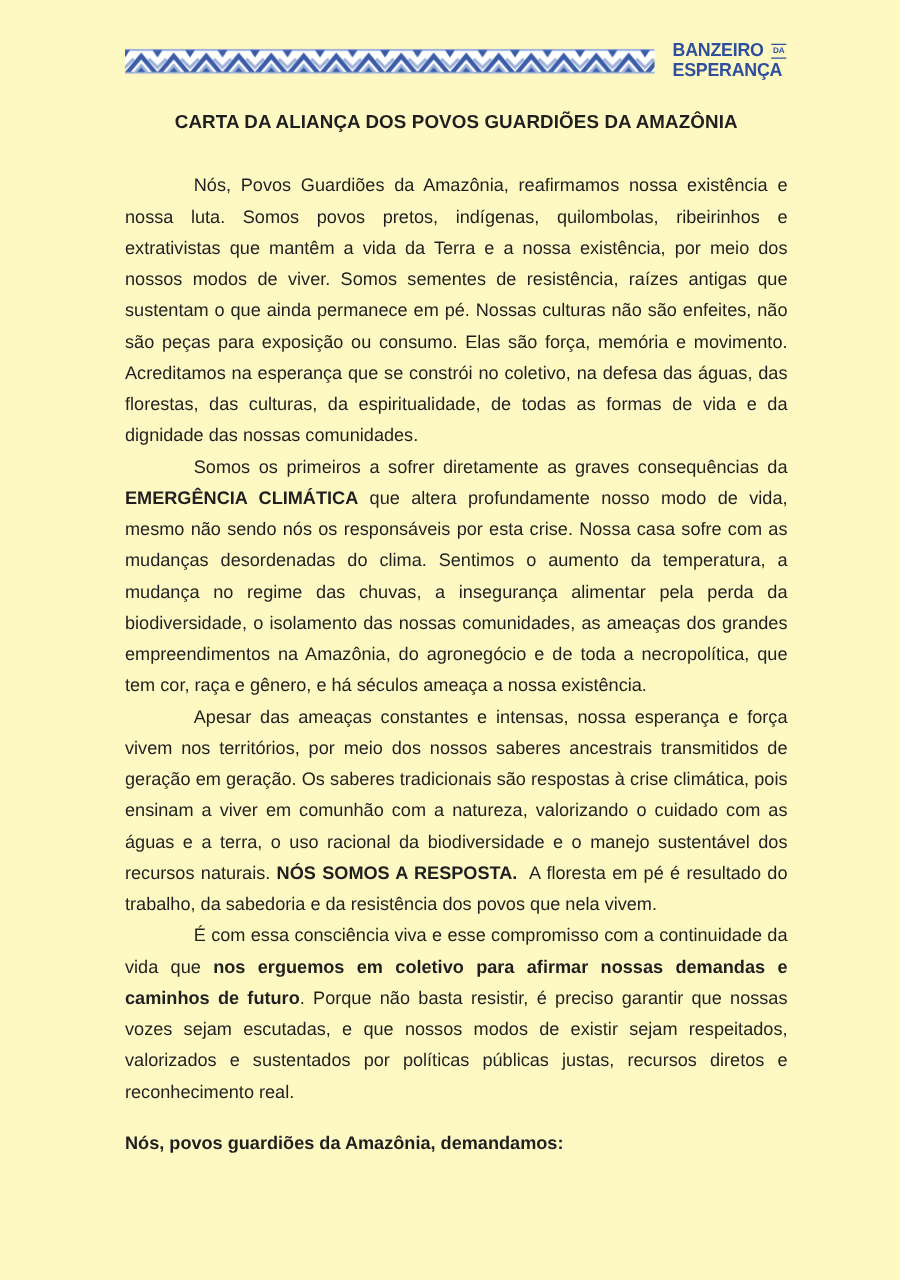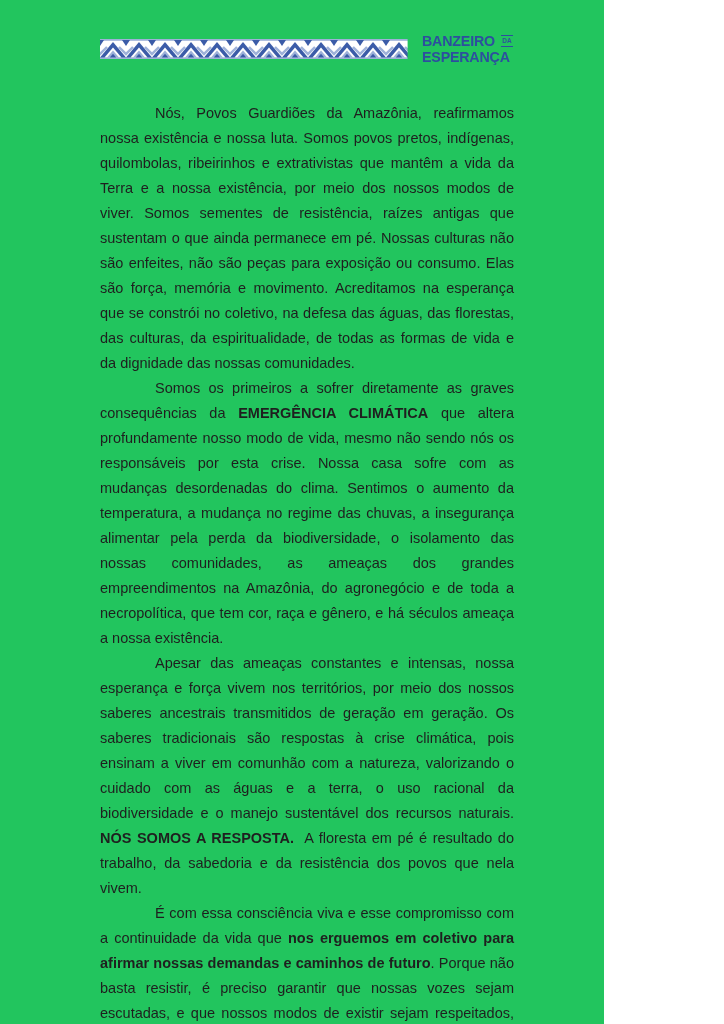--- a/index.html
+++ b/index.html
@@ -4,21 +4,21 @@
 <style>
   :root{
     --brand:#2d4f9e;
     --pat-dark:#3b5ca8;
     --pat-light:#9db1d9;
     --ink:#1f1f1f;
   }
   *{box-sizing:border-box;}
   html,body{margin:0;padding:0;background:#ffffff;}
   .page{
-    width:604px;height:1024px;background:#22c55e;position:relative;
+    width:720px;height:1024px;background:#fef9c3;position:relative;
     padding:28px 90px 0 100px;
     font-family:"Liberation Sans","DejaVu Sans",sans-serif;
     color:var(--ink);
     overflow:hidden;
   }
   
   .header{display:flex;align-items:center;gap:14px;height:42px;}
   .band{flex:1 1 auto;height:20px;}
   .band svg{display:block;width:100%;height:20px;}
   .pat-dark{fill:var(--pat-dark);}
@@ -79,22 +79,24 @@
     </div>
     <div class="logo">
       <div class="logo-top">
         <span class="logo-word">BANZEIRO</span>
         <span class="logo-da">DA</span>
       </div>
       <div class="logo-word">ESPERANÇA</div>
     </div>
   </header>
 
+  <h1 class="doc-title">CARTA DA ALIANÇA DOS POVOS GUARDIÕES DA AMAZÔNIA</h1>
 
   <main class="doc-body">
       <p class="para"><span>Nós, Povos Guardiões da Amazônia, reafirmamos nossa existência e nossa luta. Somos povos pretos, indígenas, quilombolas, ribeirinhos e extrativistas que mantêm a vida da Terra e a nossa existência, por meio dos nossos modos de viver. Somos sementes de resistência, raízes antigas que sustentam o que ainda permanece em pé. Nossas culturas não são enfeites, não são peças para exposição ou consumo. Elas são força, memória e movimento. Acreditamos na esperança que se constrói no coletivo, na defesa das águas, das florestas, das culturas, da espiritualidade, de todas as formas de vida e da dignidade das nossas comunidades.</span></p>
       <p class="para"><span>Somos os primeiros a sofrer diretamente as graves consequências da </span><b>EMERGÊNCIA CLIMÁTICA</b><span> que altera profundamente nosso modo de vida, mesmo não sendo nós os responsáveis por esta crise. Nossa casa sofre com as mudanças desordenadas do clima. Sentimos o aumento da temperatura, a mudança no regime das chuvas, a insegurança alimentar pela perda da biodiversidade, o isolamento das nossas comunidades, as ameaças dos grandes empreendimentos na Amazônia, do agronegócio e de toda a necropolítica, que tem cor, raça e gênero, e há séculos ameaça a nossa existência.</span></p>
       <p class="para"><span>Apesar das ameaças constantes e intensas, nossa esperança e força vivem nos territórios, por meio dos nossos saberes ancestrais transmitidos de geração em geração. Os saberes tradicionais são respostas à crise climática, pois ensinam a viver em comunhão com a natureza, valorizando o cuidado com as águas e a terra, o uso racional da biodiversidade e o manejo sustentável dos recursos naturais. </span><b>NÓS SOMOS A RESPOSTA.</b><span>&nbsp; A floresta em pé é resultado do trabalho, da sabedoria e da resistência dos povos que nela vivem.</span></p>
       <p class="para"><span>É com essa consciência viva e esse compromisso com a continuidade da vida que </span><b>nos erguemos em coletivo para afirmar nossas demandas e caminhos de futuro</b><span>. Porque não basta resistir, é preciso garantir que nossas vozes sejam escutadas, e que nossos modos de existir sejam respeitados, valorizados e sustentados por políticas públicas justas, recursos diretos e reconhecimento real.</span></p>
     </main>
 
+  <h2 class="closing">Nós, povos guardiões da Amazônia, demandamos:</h2>
 
 </div>
 
 </body></html>

